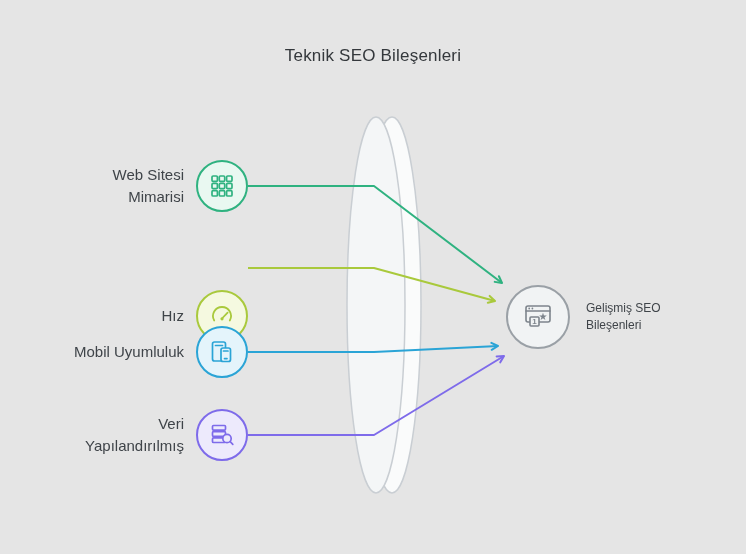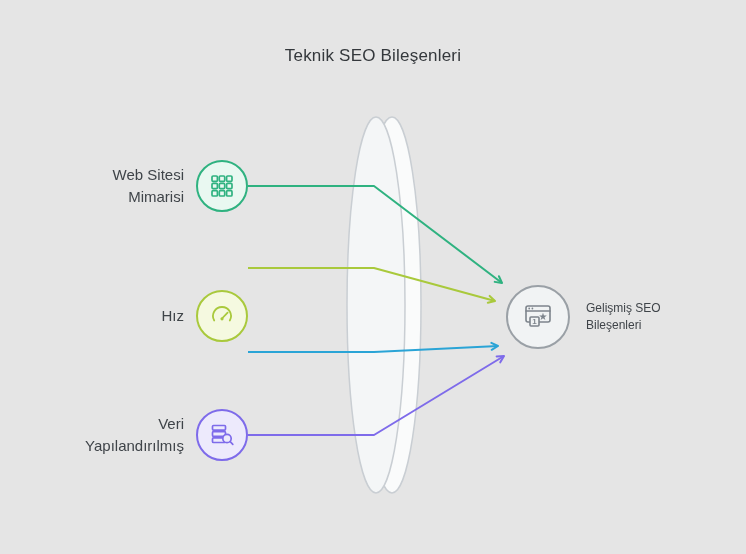--- a/index.html
+++ b/index.html
@@ -114,20 +114,37 @@
       <svg class="icon-svg" width="28" height="28" viewBox="0 0 28 28">
         <g fill="none" stroke="currentColor" stroke-width="1.8" stroke-linecap="round">
           <path d="M6.2 18.5 A 9 9 0 1 1 21.8 18.5"></path>
           <path d="M14 16.5 L19.6 10.6"></path>
           <circle cx="14" cy="16.8" r="1.6" fill="currentColor" stroke="none"></circle>
         </g>
       </svg>
     </div>
   </div>
 
+  <div class="item item-3">
+    <div class="label">
+      <div>Mobil Uyumluluk</div>
+      <div></div>
+    </div>
+    <div class="badge-circle c-cyan">
+      <svg class="icon-svg" width="28" height="28" viewBox="0 0 28 28">
+        <g fill="none" stroke="currentColor" stroke-width="1.7" stroke-linecap="round">
+          <rect x="4.5" y="4" width="13" height="19" rx="2"></rect>
+          <path d="M7.5 7.5 H14.5"></path>
+          <rect x="13" y="10" width="9.5" height="13.5" rx="2" fill="#e4f4fb"></rect>
+          <path d="M15.5 13 H20"></path>
+          <path d="M16.5 20.6 H19"></path>
+        </g>
+      </svg>
+    </div>
+  </div>
 
   <div class="item item-4">
     <div class="label">
       <div>Veri</div>
       <div>Yapılandırılmış</div>
     </div>
     <div class="badge-circle c-purple">
       <svg class="icon-svg" width="28" height="28" viewBox="0 0 28 28">
         <g fill="none" stroke="currentColor" stroke-width="1.7" stroke-linecap="round">
           <rect x="4.5" y="4.5" width="13" height="4.6" rx="1"></rect>

